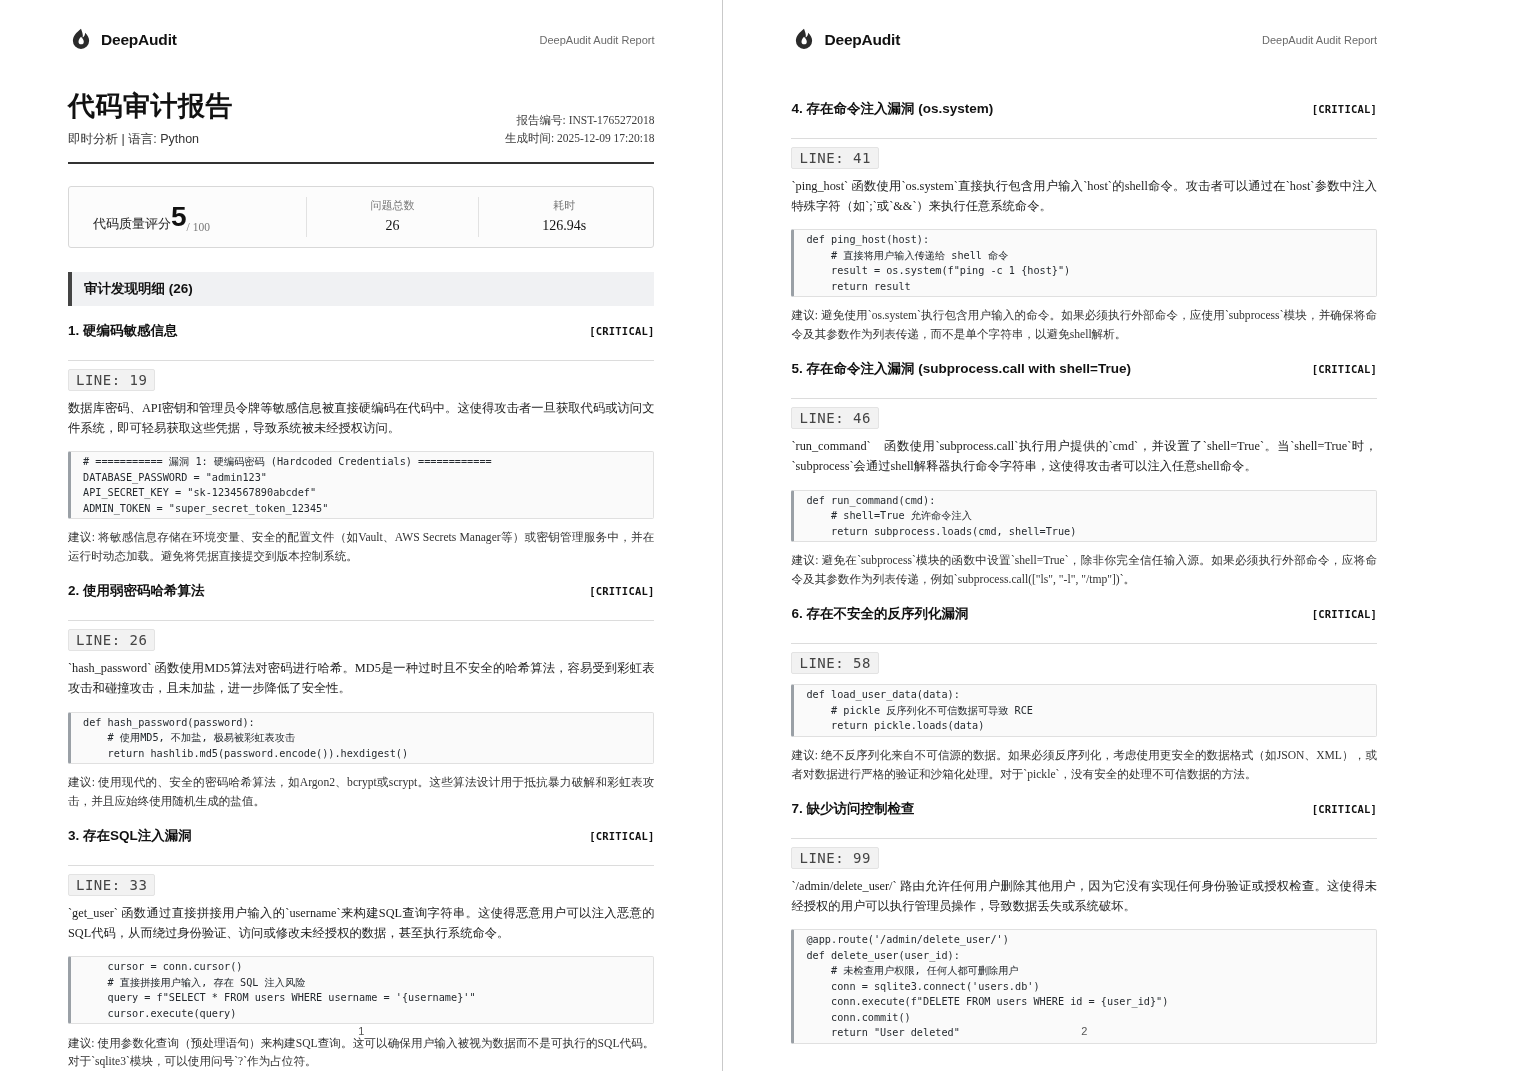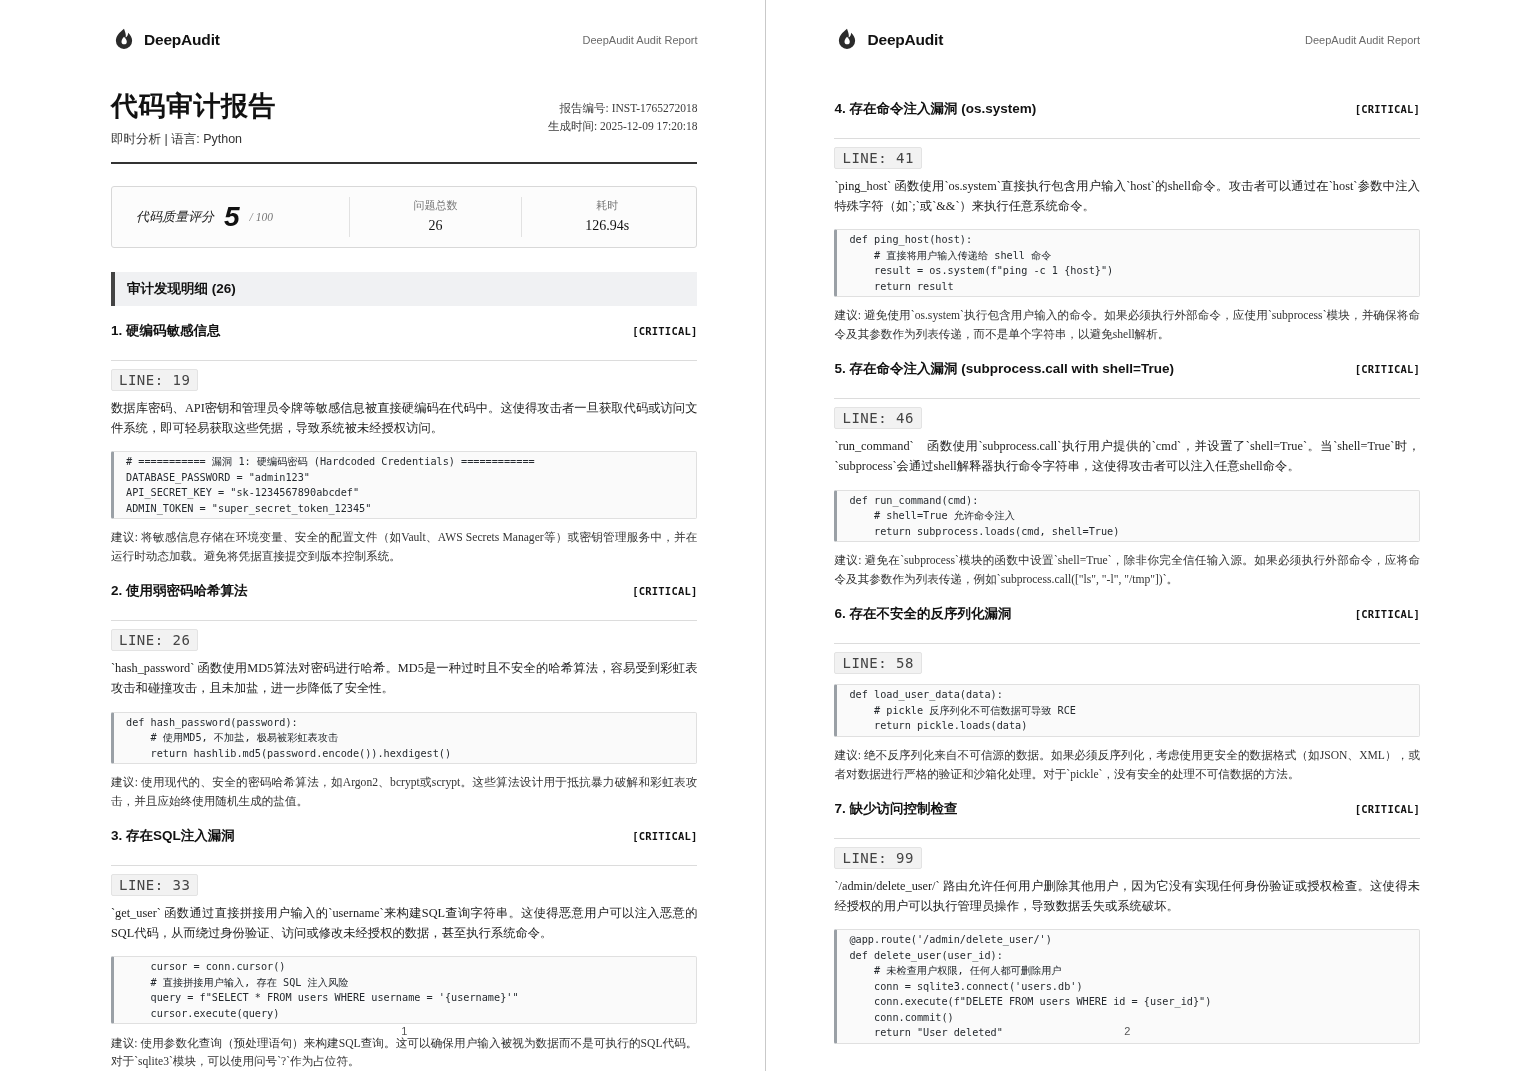--- a/index.html
+++ b/index.html
@@ -8,21 +8,21 @@
     background: #ffffff;
     font-family: "Liberation Serif", "DejaVu Serif", serif;
     color: #1a1a1a;
   }
   body {
     width: 1515px; height: 1071px;
     overflow: hidden;
   }
   .pages {
     display: flex;
-    width: 1445px; height: 1071px; margin-left: 43px;
+    width: 1445px; height: 1071px;
   }
   .page {
     width: 757px;
     height: 1071px;
     padding: 14px 68px 0 68px;
     position: relative;
     background: #fff;
   }
   .page.right { border-left: 1px solid #c9c9c9; }
 
@@ -48,21 +48,21 @@
   }
   .header-right {
     font-family: "Liberation Sans", sans-serif;
     font-size: 11px;
     color: #6a6a6a;
   }
 
   
   .title-block {
     display: flex;
-    align-items: center;
+    align-items: flex-end;
     justify-content: space-between;
     margin-top: 22px;
     padding-bottom: 14px;
     border-bottom: 2px solid #333;
   }
   .doc-title {
     font-family: "Liberation Sans", sans-serif;
     font-size: 27px;
     font-weight: bold;
     margin: 0 0 7px 0;
@@ -87,25 +87,23 @@
     border: 1px solid #d8d8d8;
     background: #fcfcfc;
     border-radius: 3px;
     display: flex;
     align-items: center;
     height: 62px;
     padding: 0 4px;
   }
   .score-left {
     display: flex;
-    align-items: center;
-    gap: 10px;
+    align-items: flex-end;
     padding-left: 20px;
     flex: 1.25;
-    font-style: italic;
   }
   .score-label {
     font-family: "Liberation Sans", sans-serif;
     font-size: 13px;
     color: #222;
   }
   .score-value {
     font-family: "Liberation Sans", sans-serif;
     font-size: 28px;
     font-weight: bold;

